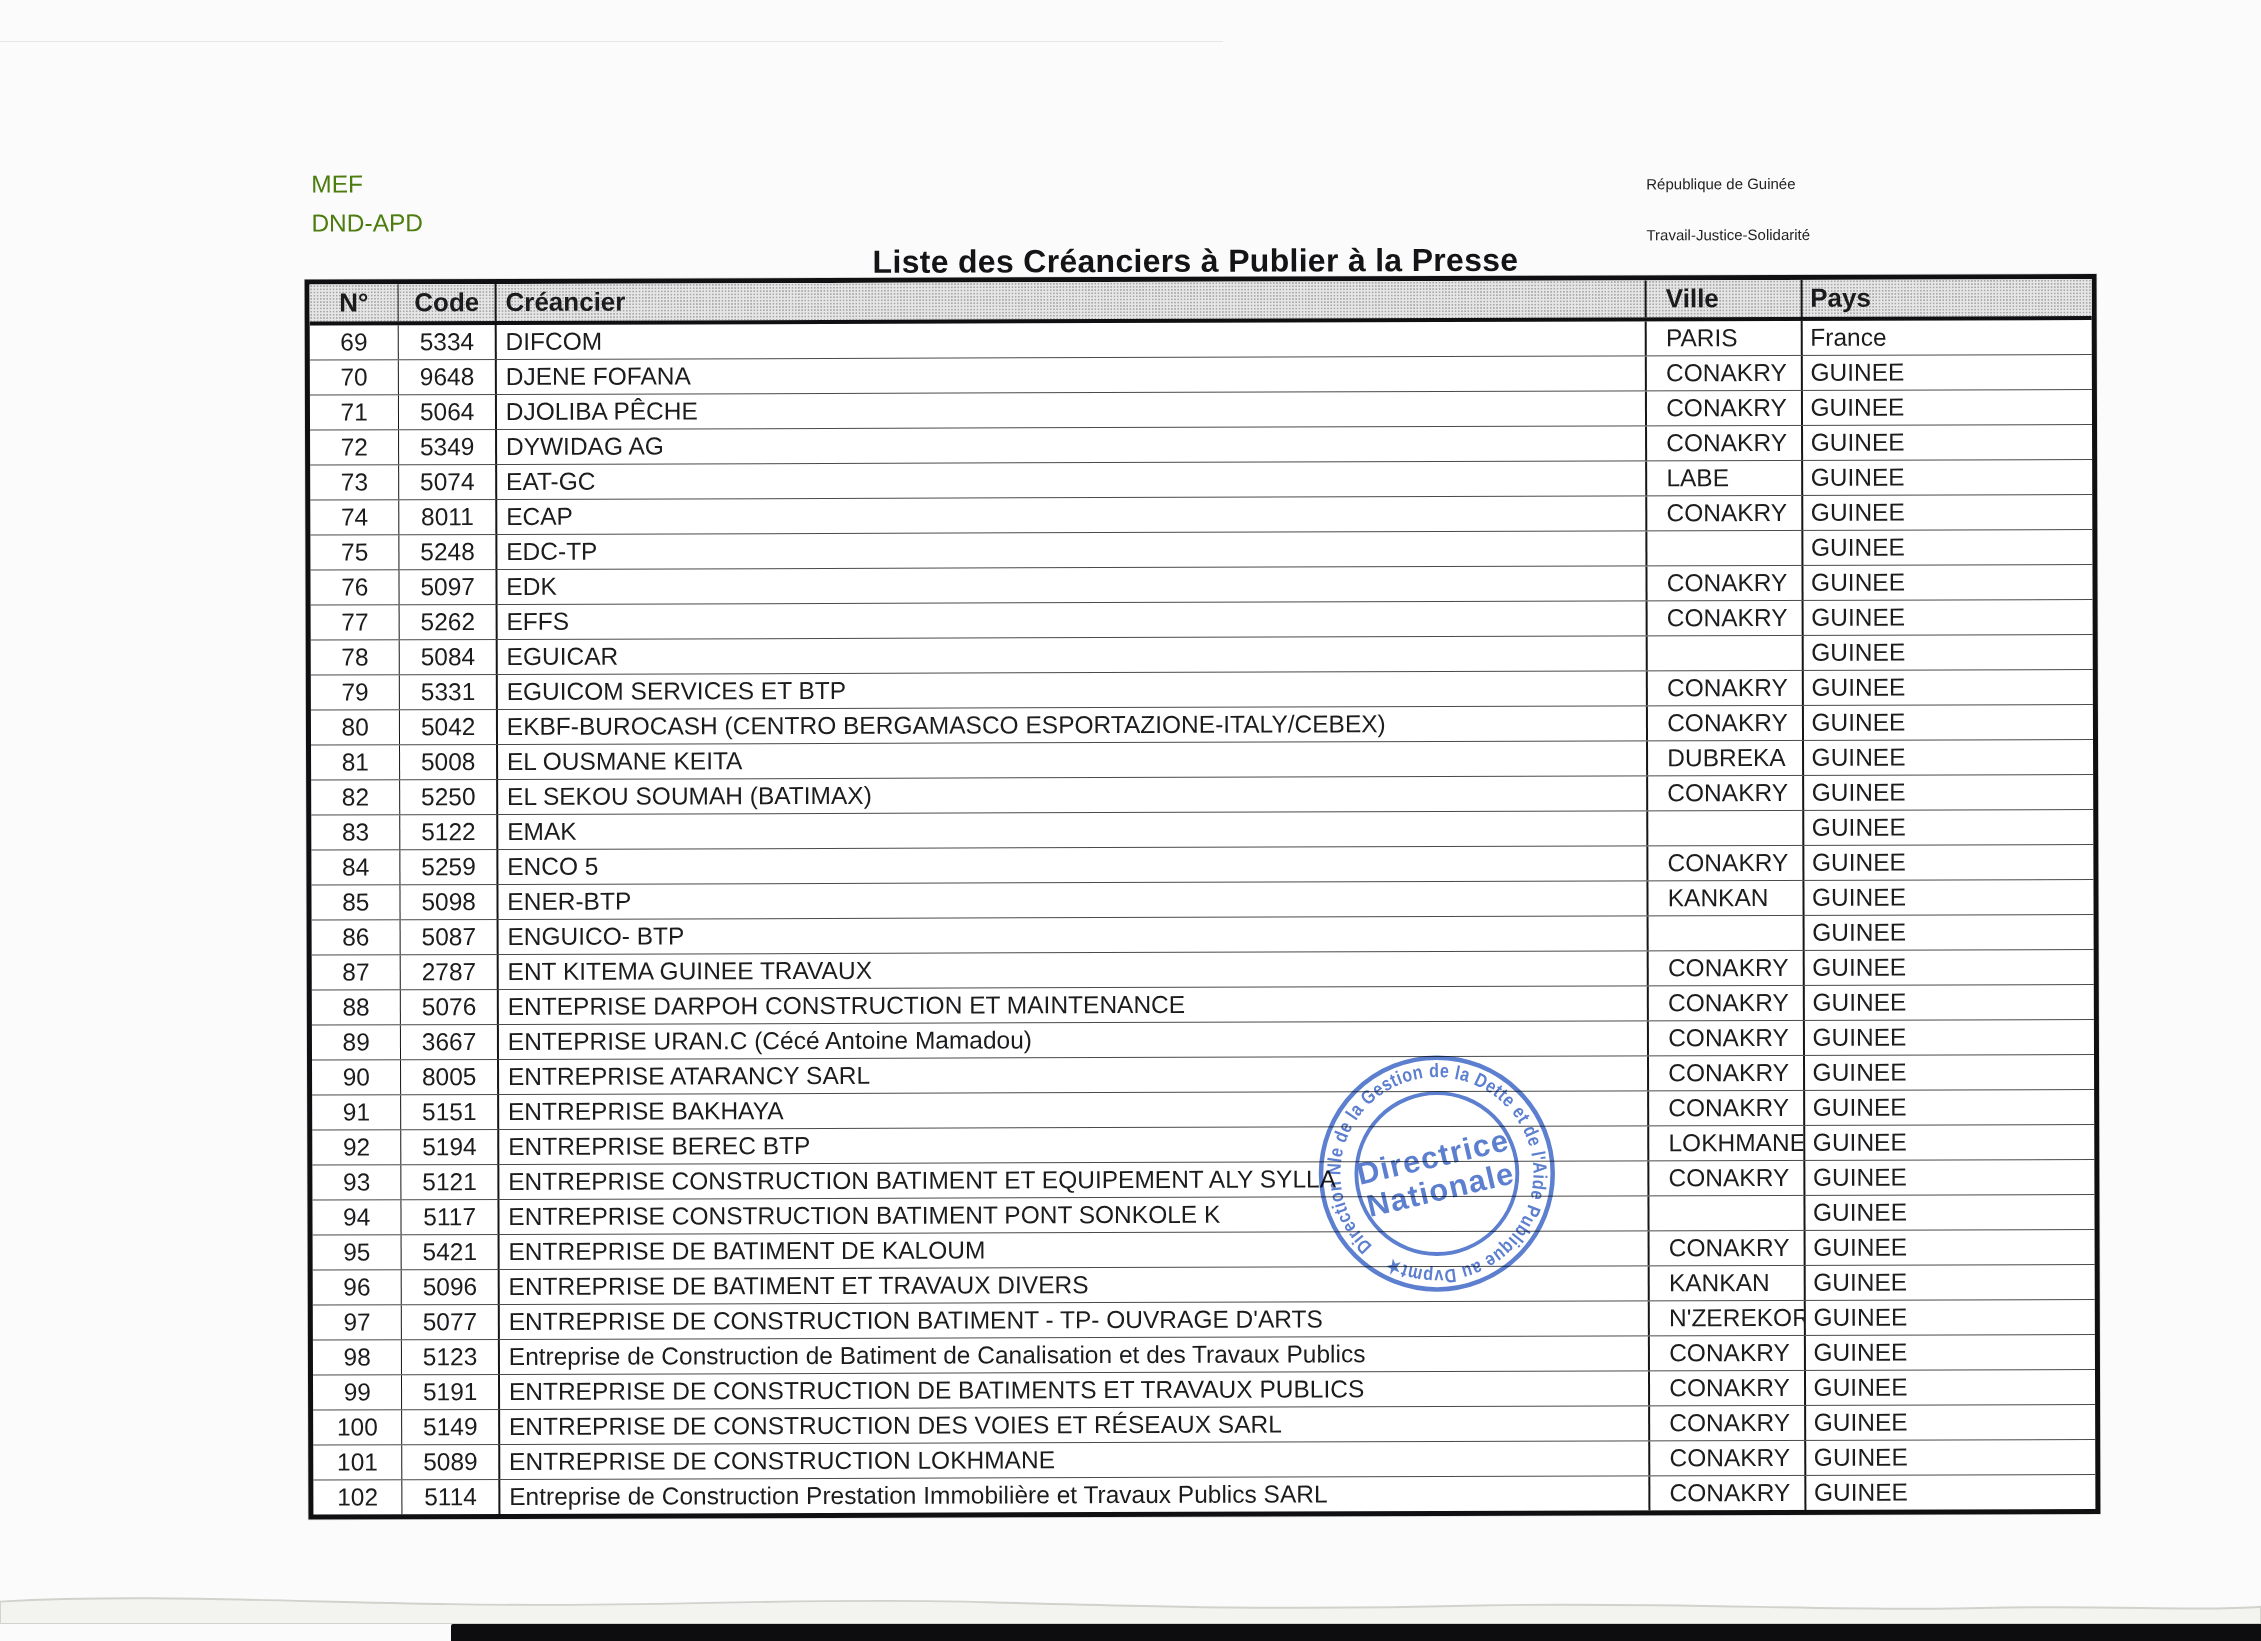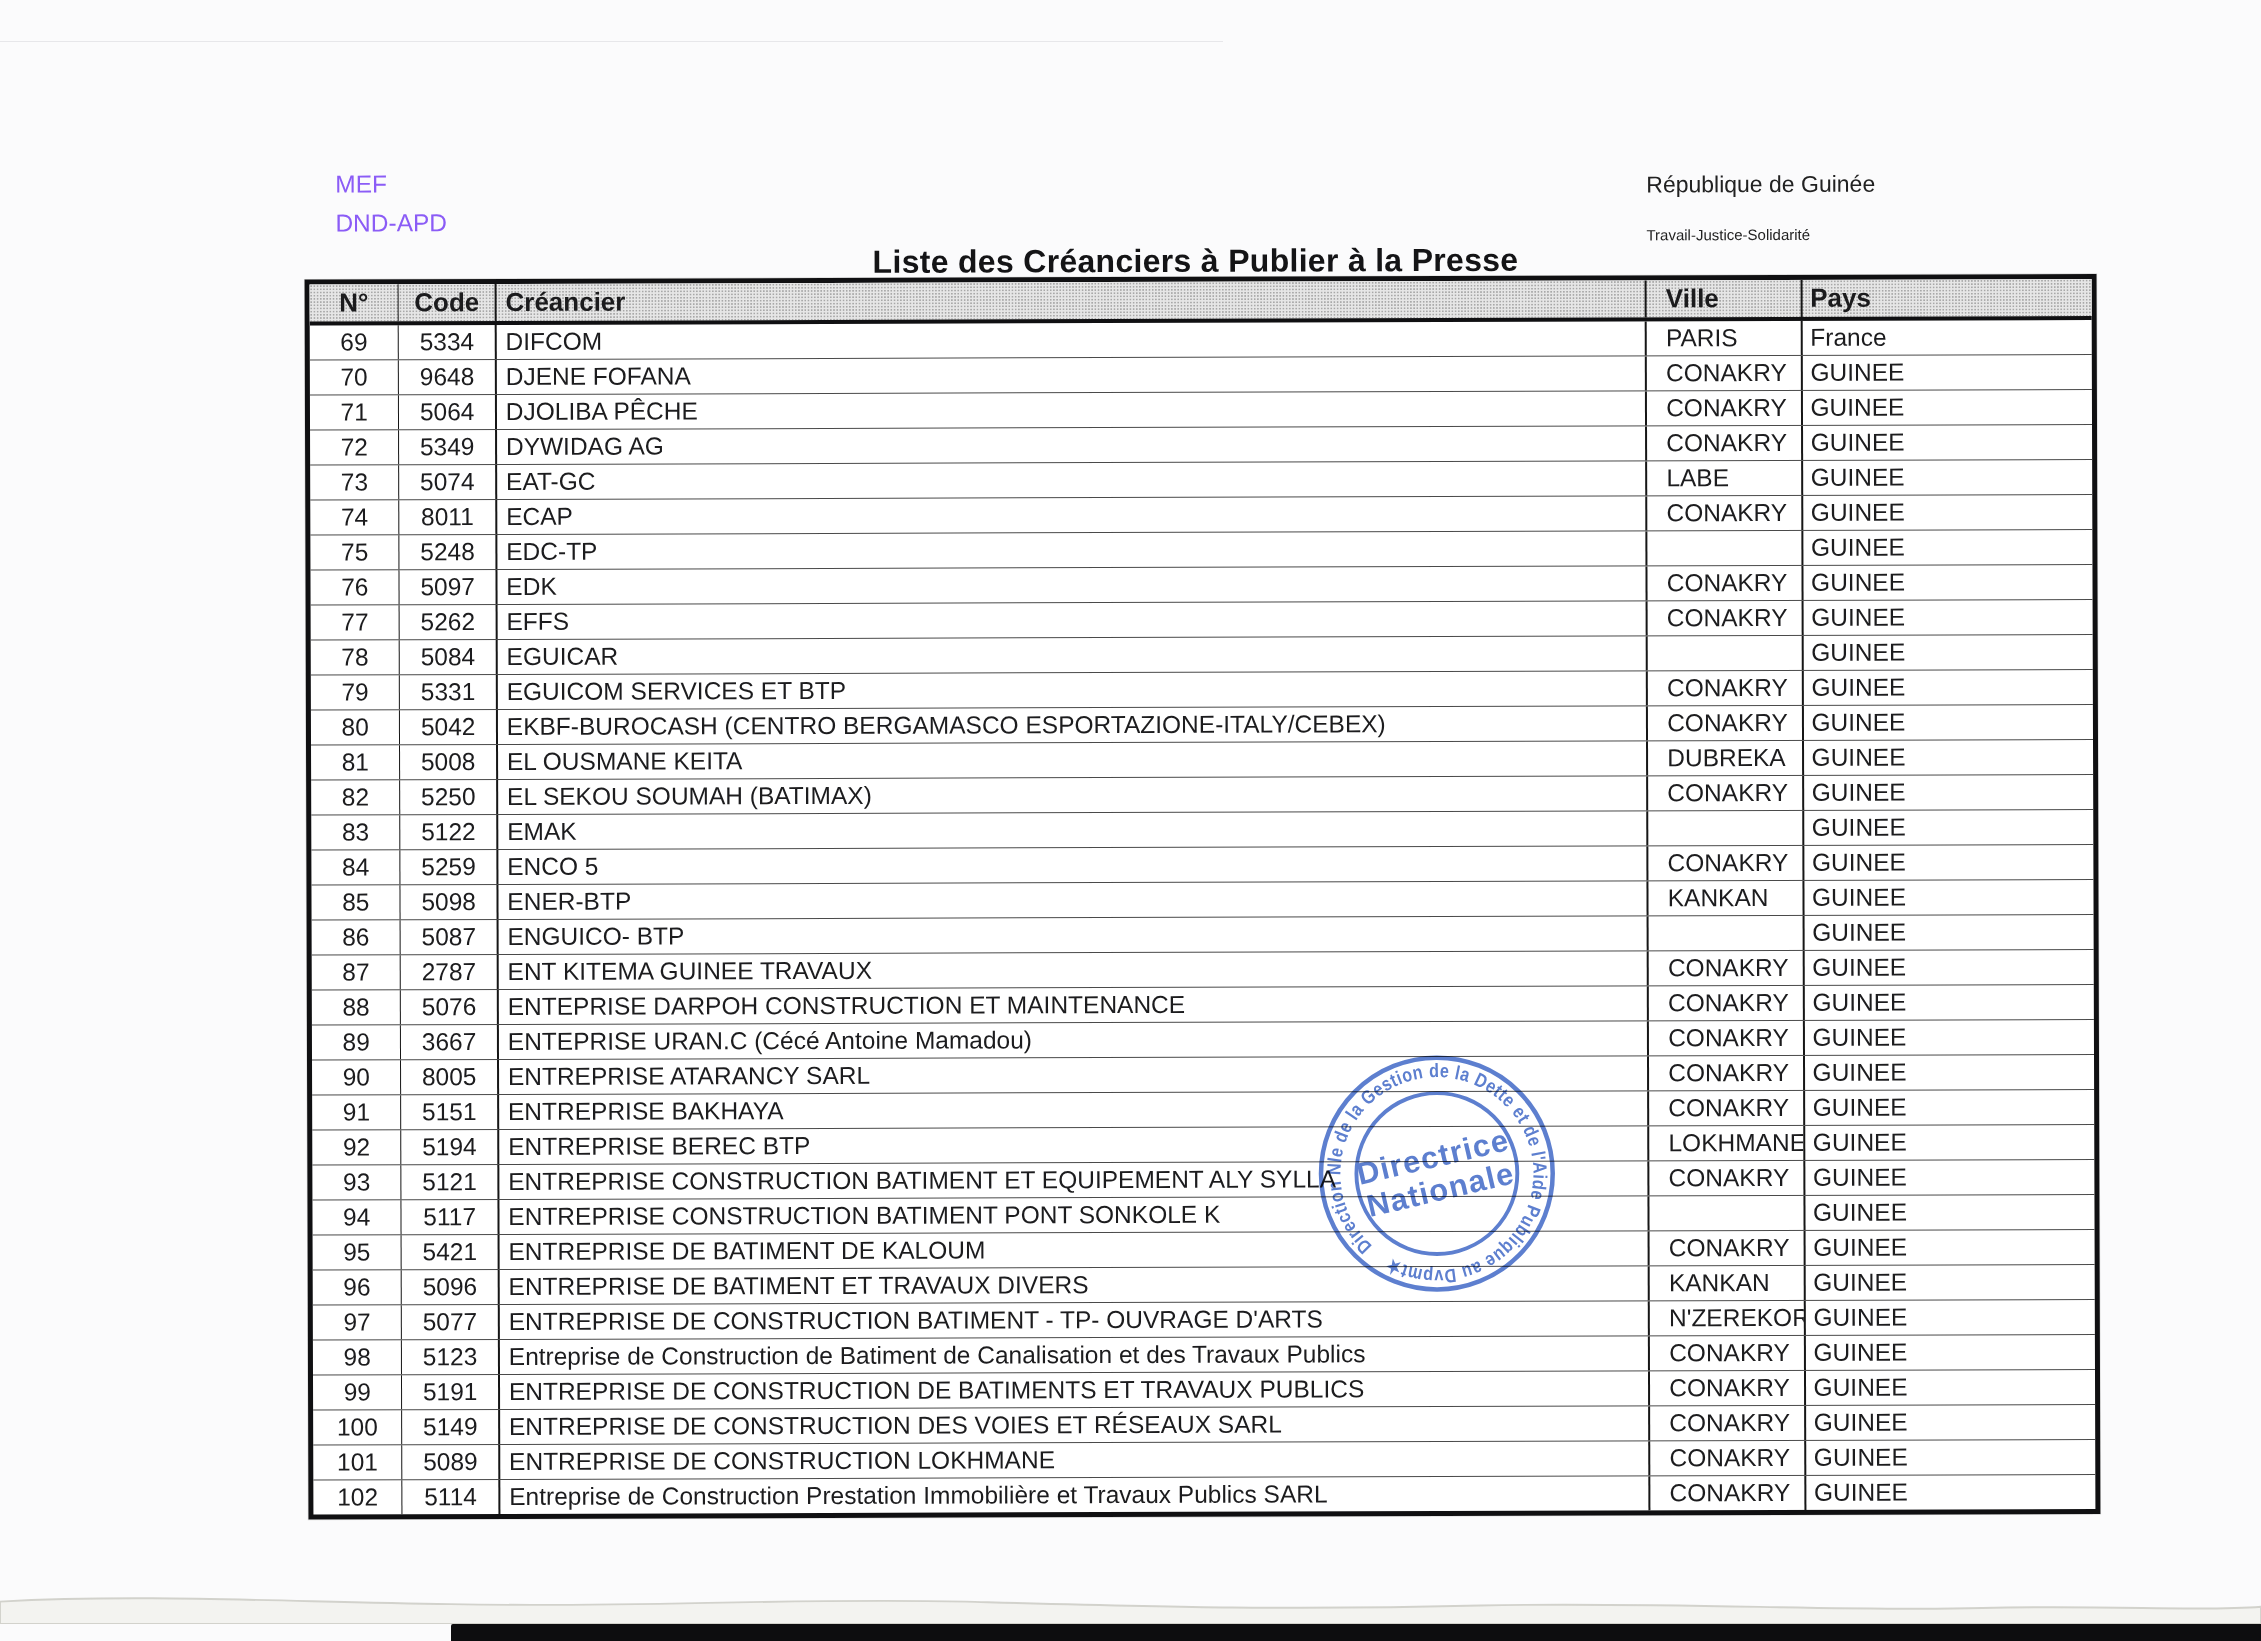--- a/index.html
+++ b/index.html
@@ -5,24 +5,24 @@
   html,body{margin:0;padding:0;}
   body{
     width:2261px;height:1641px;position:relative;overflow:hidden;
     background:#fbfbfc;
     font-family:"Liberation Sans", sans-serif;
     color:#1c1c1e;
   }
   .scan{position:absolute;inset:0;transform:rotate(-0.18deg);transform-origin:50% 45%;}
 
   
-  .org-block{position:absolute;left:313px;top:162px;font-size:24.5px;line-height:39px;color:#8b5cf6;margin-left:24px;}
+  .org-block{position:absolute;left:313px;top:162px;font-size:24.5px;line-height:39px;color:#4d7c0f;}
   
   .rep-block{position:absolute;left:1648px;top:173px;color:#222;}
-  .rep-line1{font-size:23px;line-height:26px;}
+  .rep-line1{font-size:15px;line-height:26px;}
   .rep-line2{font-size:15px;line-height:36px;margin-top:20px;}
 
   .doc-title{
     position:absolute;left:306px;top:243px;width:1782px;
     text-align:center;font-size:32px;font-weight:700;letter-spacing:0.3px;color:#141416;
   }
 
   
   .ctable{
     position:absolute;left:306px;top:277px;width:1782px;

